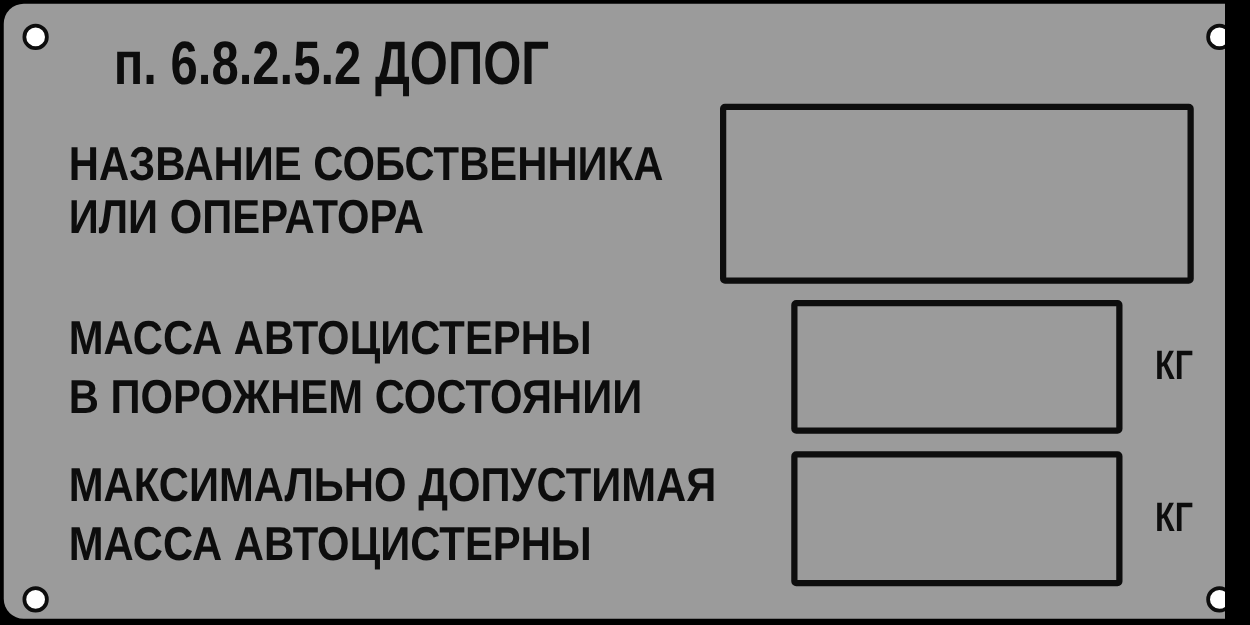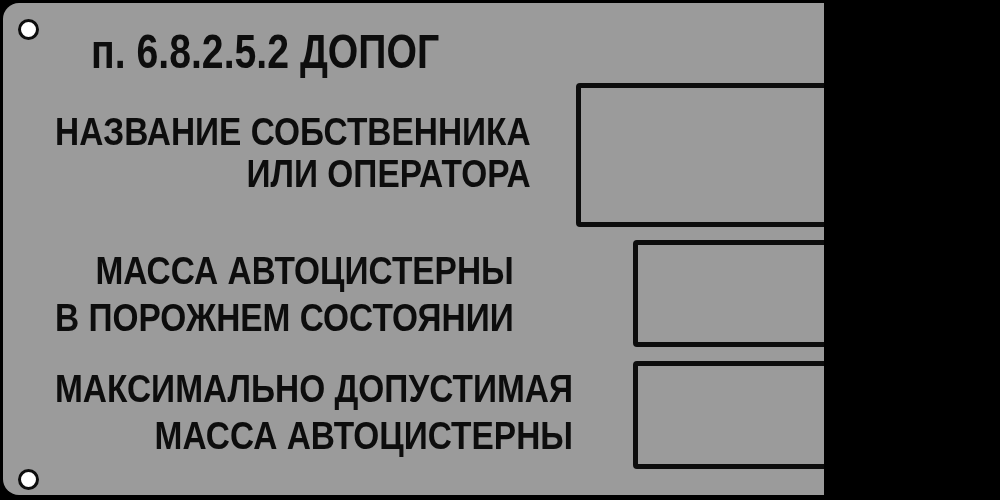--- a/index.html
+++ b/index.html
@@ -2,26 +2,25 @@
 <html style="--bg: #000000; --plate: #9b9b9b; --ink: #0d0d0d; --hole: #ffffff;"><head>
 <meta charset="utf-8">
 <style>
   html, body {
     margin: 0;
     padding: 0;
     background: #000;
   }
   .stage {
     position: relative;
-    width: 824px;
+    width: 980px;
     height: 500px;
     background: var(--bg, #000000);
     overflow: hidden;
     font-family: "Liberation Sans", sans-serif;
-    text-align: right;
   }
   .plate {
     position: absolute;
     left: 3px;
     top: 3px;
     width: 992px;
     height: 492px;
     background: var(--plate, #9b9b9b);
     border-radius: 16px;
   }

